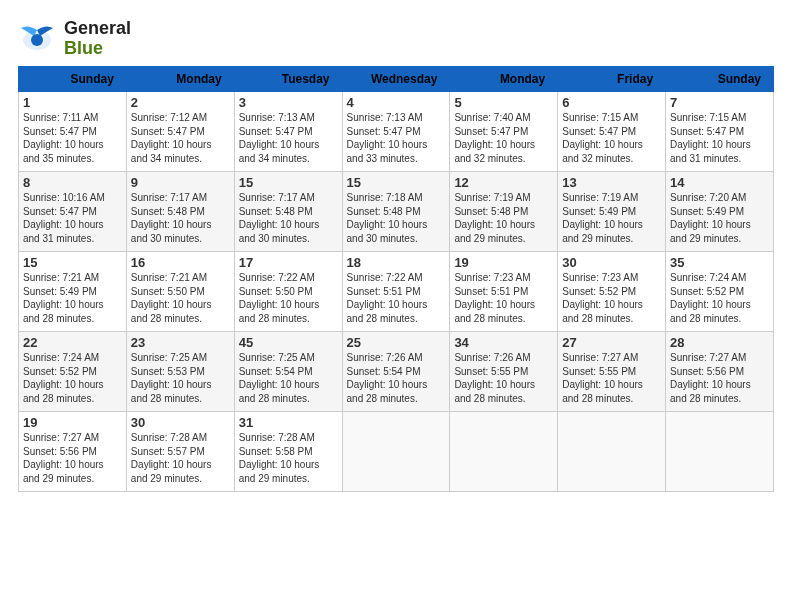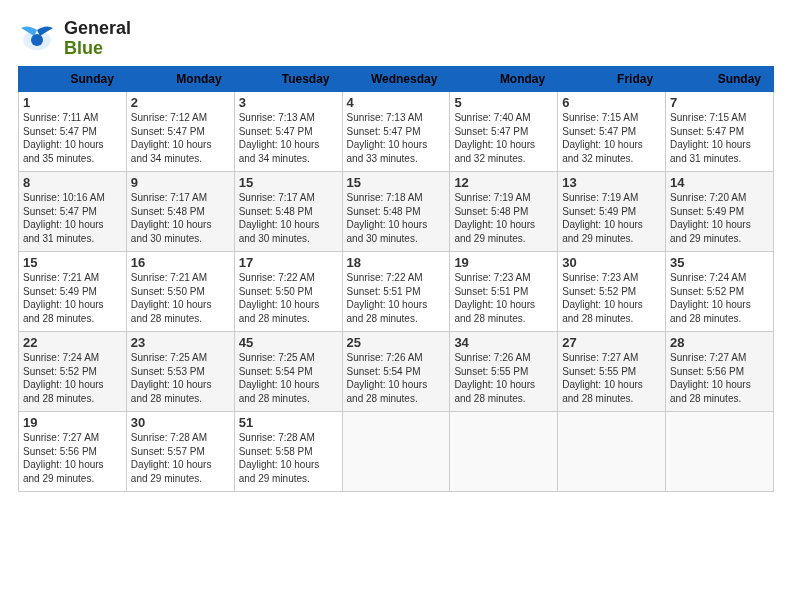--- a/index.html
+++ b/index.html
@@ -368,21 +368,21 @@
       </td>
           <td>
         <span class="day-num">30</span>
         <div class="day-info">
           <span>Sunrise: 7:28 AM</span><br>
           <span>Sunset: 5:57 PM</span><br>
           <span>Daylight: 10 hours and 29 minutes.</span>
         </div>
       </td>
           <td>
-        <span class="day-num">51</span>
+        <span class="day-num">31</span>
         <div class="day-info">
           <span>Sunrise: 7:28 AM</span><br>
           <span>Sunset: 5:58 PM</span><br>
           <span>Daylight: 10 hours and 29 minutes.</span>
         </div>
       </td>
           <td class="empty-cell"></td>
           <td class="empty-cell"></td>
           <td class="empty-cell"></td>
           <td class="empty-cell"></td>

